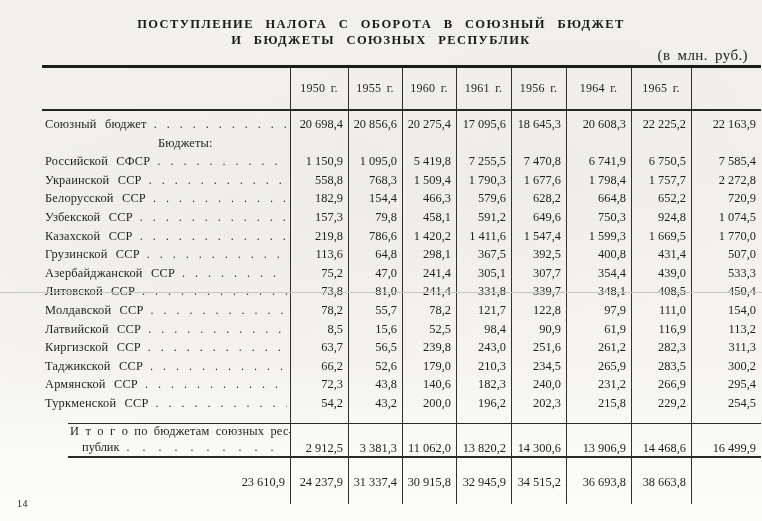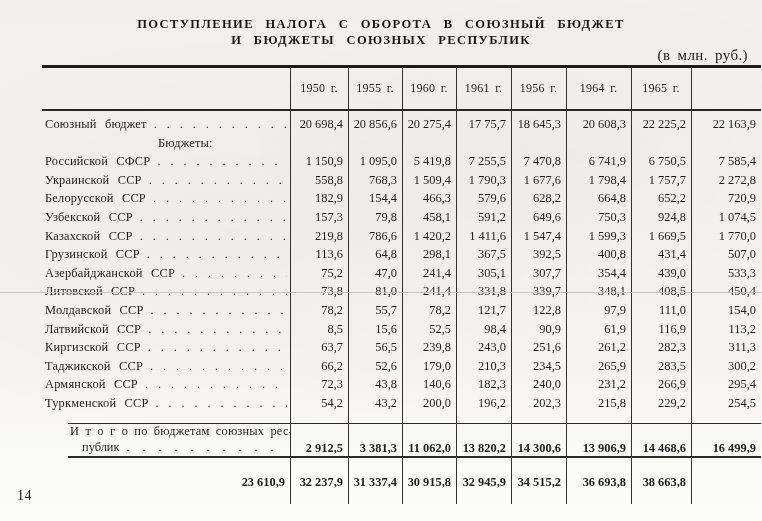--- a/index.html
+++ b/index.html
@@ -64,23 +64,23 @@
     letter-spacing:3.5px;font-size:12px;
   }
   .vcell{text-align:right;padding-right:5px;white-space:nowrap;color:#1e1e1e;}
   .section-cell{padding-left:116px;}
   .totals-sep{height:1.5px;background:#2a2a28;margin-left:26px;}
   .sep-gap{height:10px;}
   .total-row{height:32px;font-size:12.4px;}
   .total-label{overflow:hidden;}
   .tl1{display:block;padding-left:28px;line-height:15.5px;white-space:nowrap;word-spacing:3px;letter-spacing:.2px;}
   .tl2{display:flex;align-items:baseline;padding-left:40px;line-height:15.5px;white-space:nowrap;word-spacing:3px;}
-  .total-row .vcell{display:flex;align-items:flex-end;justify-content:flex-end;padding-bottom:1px;line-height:14px;font-weight:bold;}
+  .total-row .vcell{display:flex;align-items:flex-end;justify-content:flex-end;padding-bottom:1px;line-height:14px;}
   .page-number{
-    position:absolute;left:17px;top:488px;font-size:14px;color:#222;letter-spacing:.5px;text-align:center;
+    position:absolute;left:17px;top:498px;font-size:10px;color:#222;letter-spacing:.5px;text-align:center;
   }
 </style>
 </head>
 <body>
 
 <div class="page">
 
   <div class="title">
     <span>ПОСТУПЛЕНИЕ  НАЛОГА  С  ОБОРОТА  В  СОЮЗНЫЙ  БЮДЖЕТ</span><br>
     <span>И  БЮДЖЕТЫ  СОЮЗНЫХ  РЕСПУБЛИК</span>
@@ -103,21 +103,21 @@
     <div class="rule-mid"></div>
     <div class="tbody" id="table-body">
         <div class="grid row">
           <div class="label-cell">
             <span class="label-text">Союзный бюджет</span>
             <span class="leader"></span>
           </div>
           <div class="vcell">20 698,4</div>
           <div class="vcell">20 856,6</div>
           <div class="vcell">20 275,4</div>
-          <div class="vcell">17 75,7</div>
+          <div class="vcell">17 095,6</div>
           <div class="vcell">18 645,3</div>
           <div class="vcell">20 608,3</div>
           <div class="vcell">22 225,2</div>
           <div class="vcell">22 163,9</div>
         </div>
         <div class="grid row">
           <div class="label-cell section-cell">
             <span class="label-text">Бюджеты:</span>
           </div>
           <div class="vcell"></div>
@@ -341,21 +341,21 @@
         <div class="vcell">11 062,0</div>
         <div class="vcell">13 820,2</div>
         <div class="vcell">14 300,6</div>
         <div class="vcell">13 906,9</div>
         <div class="vcell">14 468,6</div>
         <div class="vcell">16 499,9</div>
       </div>
     <div class="totals-sep"></div>
     <div class="grid total-row" id="total-row-1">
         <div class="vcell">23 610,9</div>
-        <div class="vcell">32 237,9</div>
+        <div class="vcell">24 237,9</div>
         <div class="vcell">31 337,4</div>
         <div class="vcell">30 915,8</div>
         <div class="vcell">32 945,9</div>
         <div class="vcell">34 515,2</div>
         <div class="vcell">36 693,8</div>
         <div class="vcell">38 663,8</div>
       </div>
     <div id="vlines">
         <div class="vline" style="left: 248px;"></div>
         <div class="vline" style="left: 306px;"></div>

